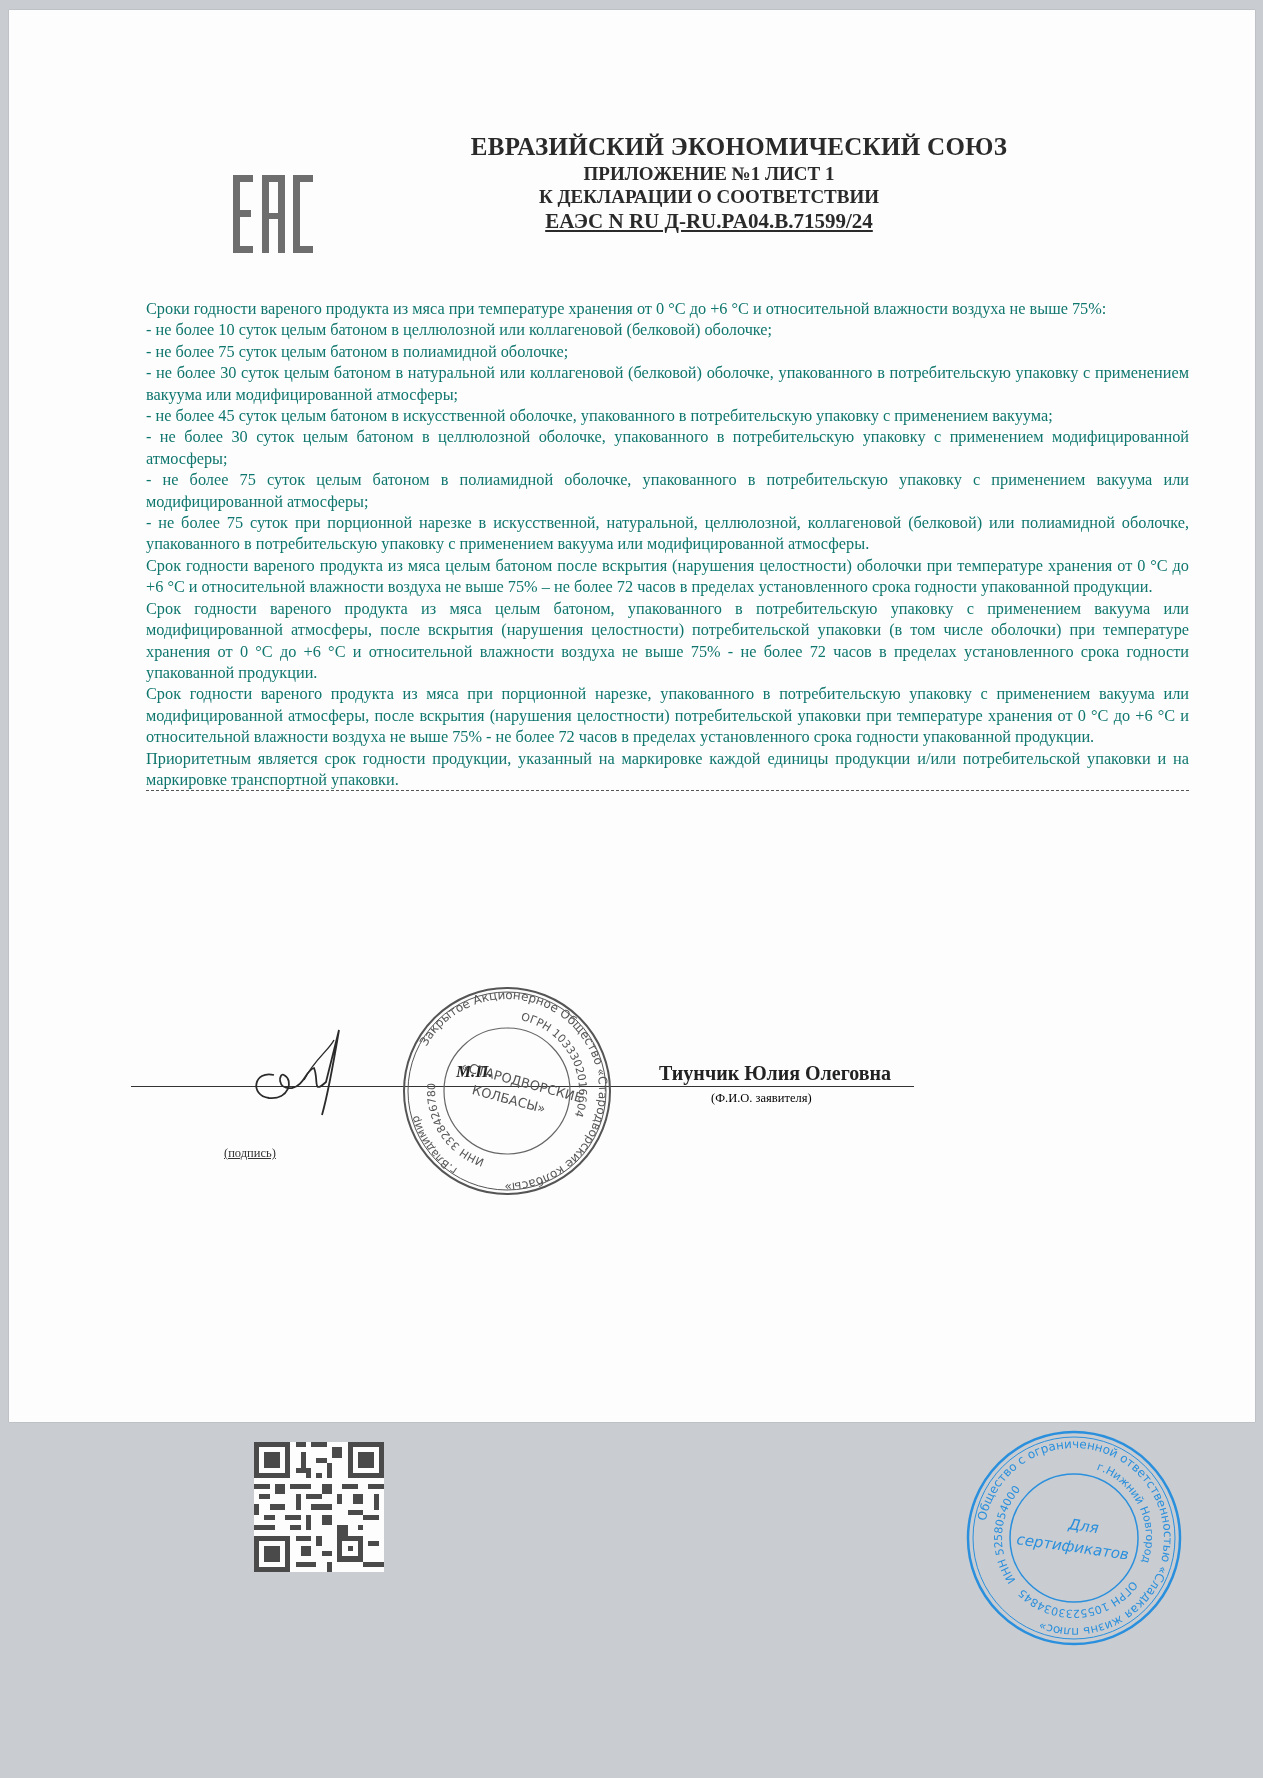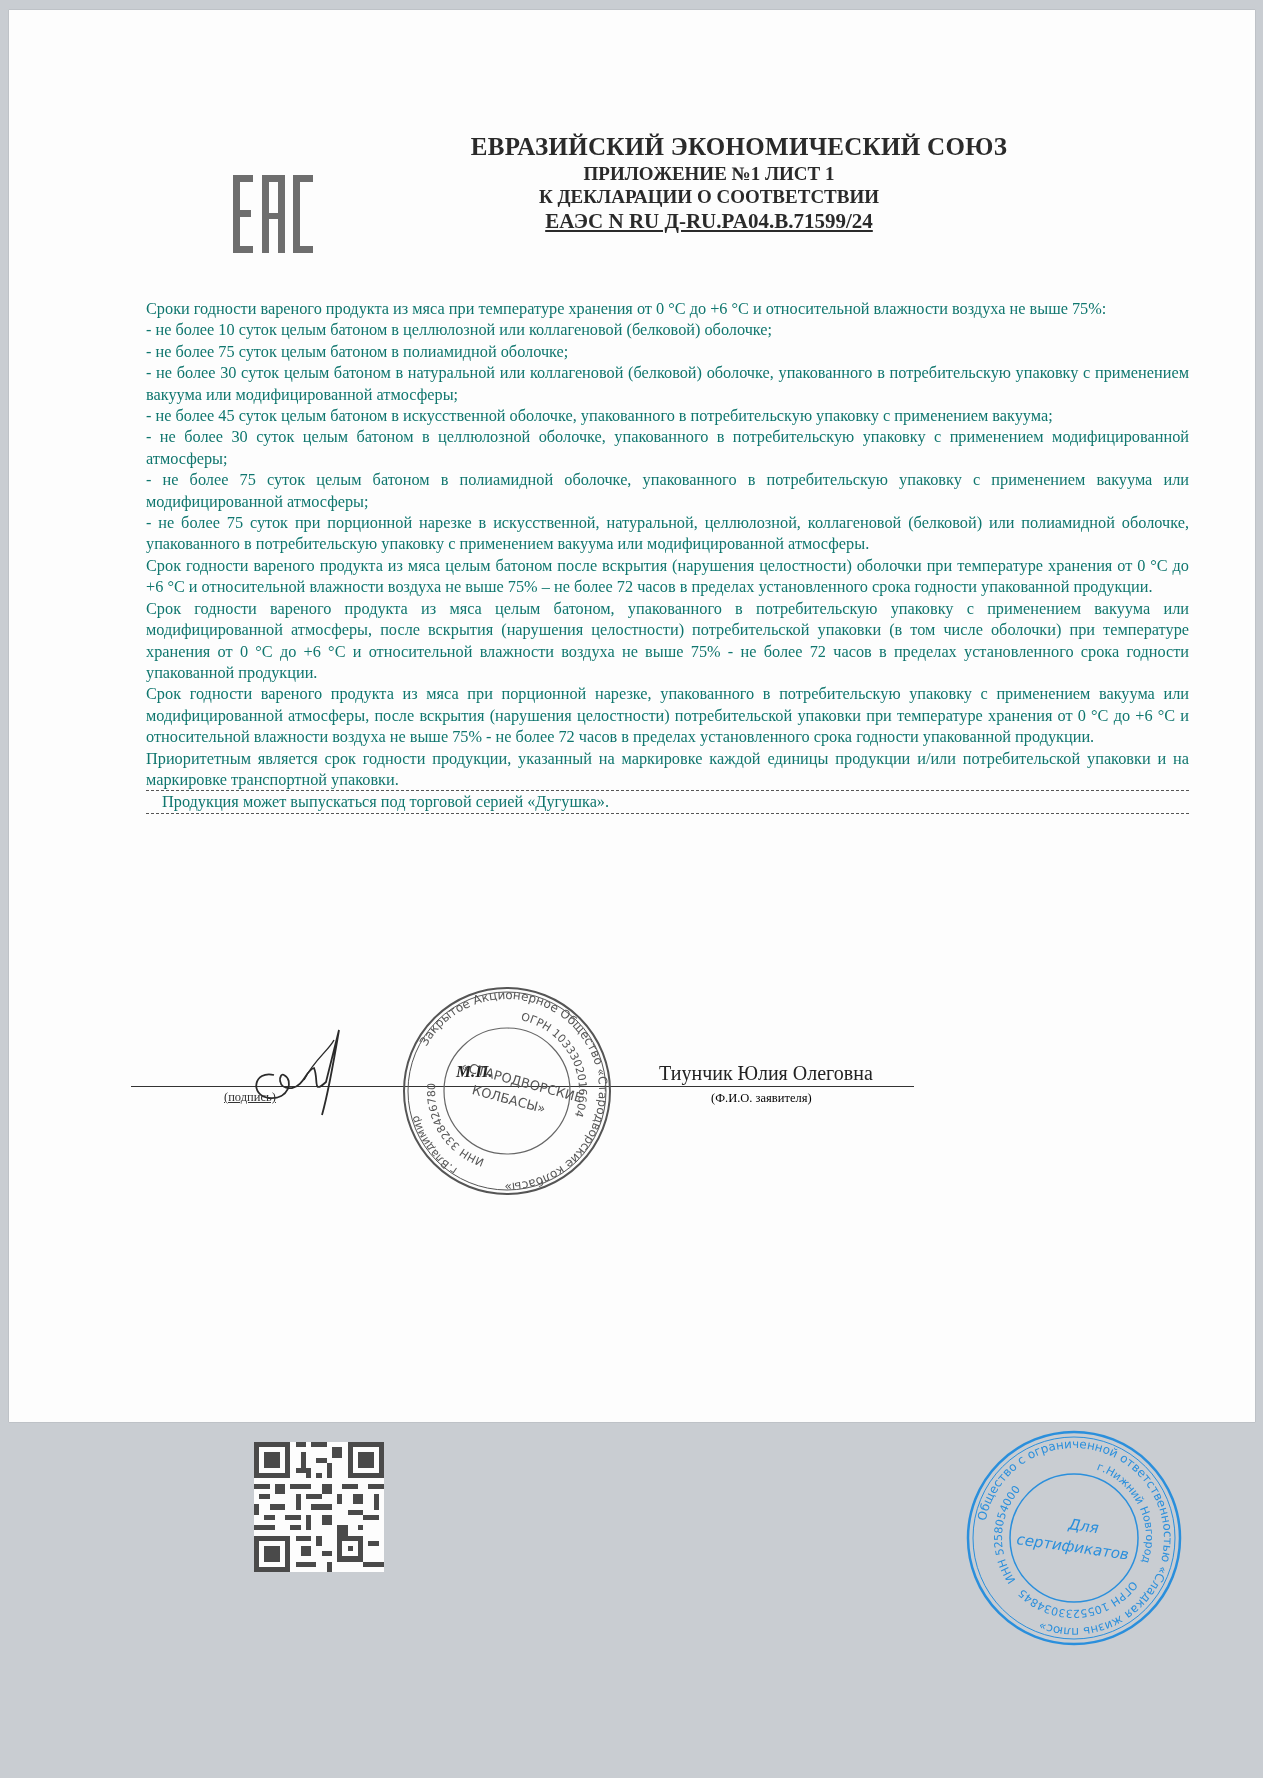--- a/index.html
+++ b/index.html
@@ -58,27 +58,27 @@
   .sig-area { position: absolute; left: 0; top: 0; width: 100%; height: 100%; pointer-events: none; }
   .sig-line-left {
     position: absolute; left: 122px; top: 1076px; width: 510px; height: 0;
     border-top: 1.5px solid #333;
   }
   .sig-line-right {
     position: absolute; left: 575px; top: 1076px; width: 330px; height: 0;
     border-top: 1.5px solid #333;
   }
   .sig-caption {
-    position: absolute; left: 215px; top: 1080px; font-size: 12.5px; color: #333; text-decoration: underline;
+    position: absolute; left: 215px; top: 1136px; font-size: 12.5px; color: #333; text-decoration: underline;
   }
   .mp-label {
     position: absolute; left: 447px; top: 1052px; font-size: 17px; font-weight: bold; color: #222; font-style: italic;
   }
   .applicant-name {
-    position: absolute; left: 650px; top: 1052px; font-size: 20px; color: #222;
+    position: absolute; left: 650px; top: 1052px; font-size: 20px; color: #222; font-weight: bold;
   }
   .applicant-caption {
     position: absolute; left: 702px; top: 1081px; font-size: 12.5px; color: #000000;
   }
   .signature-svg { position: absolute; left: 225px; top: 1010px; width: 130px; height: 100px; }
   .stamp-black { position: absolute; left: 392px; top: 975px; width: 212px; height: 212px; }
   .stamp-blue { position: absolute; left: 955px; top: 1418px; width: 220px; height: 220px; }
   .qr-code { position: absolute; left: 245px; top: 1432px; width: 130px; height: 130px; }
 </style>
 </head>
@@ -118,21 +118,20 @@
     <p>- не более 75 суток целым батоном в полиамидной оболочке;</p>
     <p>- не более 30 суток целым батоном в натуральной или коллагеновой (белковой) оболочке, упакованного в потребительскую упаковку с применением вакуума или модифицированной атмосферы;</p>
     <p>- не более 45 суток целым батоном в искусственной оболочке, упакованного в потребительскую упаковку с применением вакуума;</p>
     <p>- не более 30 суток целым батоном в целлюлозной оболочке, упакованного в потребительскую упаковку с применением модифицированной атмосферы;</p>
     <p>- не более 75 суток целым батоном в полиамидной оболочке, упакованного в потребительскую упаковку с применением вакуума или модифицированной атмосферы;</p>
     <p>- не более 75 суток при порционной нарезке в искусственной, натуральной, целлюлозной, коллагеновой (белковой) или полиамидной оболочке, упакованного в потребительскую упаковку с применением вакуума или модифицированной атмосферы.</p>
     <p>Срок годности вареного продукта из мяса целым батоном после вскрытия (нарушения целостности) оболочки при температуре хранения от 0 °С до +6 °С и относительной влажности воздуха не выше 75% – не более 72 часов в пределах установленного срока годности упакованной продукции.</p>
     <p>Срок годности вареного продукта из мяса целым батоном, упакованного в потребительскую упаковку с применением вакуума или модифицированной атмосферы, после вскрытия (нарушения целостности) потребительской упаковки (в том числе оболочки) при температуре хранения от 0 °С до +6 °С и относительной влажности воздуха не выше 75% - не более 72 часов в пределах установленного срока годности упакованной продукции.</p>
     <p>Срок годности вареного продукта из мяса при порционной нарезке, упакованного в потребительскую упаковку с применением вакуума или модифицированной атмосферы, после вскрытия (нарушения целостности) потребительской упаковки при температуре хранения от 0 °С до +6 °С и относительной влажности воздуха не выше 75% - не более 72 часов в пределах установленного срока годности упакованной продукции.</p>
     <p class="dotted">Приоритетным является срок годности продукции, указанный на маркировке каждой единицы продукции и/или потребительской упаковки и на маркировке транспортной упаковки.</p>
-    <p class="series-line">Продукция может выпускаться под торговой серией «Дугушка».</p>
   </div>
 
   <div class="sig-area">
     <div class="sig-line-left"></div>
     <div class="sig-line-right"></div>
 
     <svg class="signature-svg" viewBox="0 0 130 100">
       <path d="M40 55 C 20 50, 15 75, 35 78 C 55 80, 60 60, 50 55 C 45 52, 42 70, 58 68 C 70 66, 72 50, 80 48 C 85 60, 78 75, 92 62 L 105 10 C 100 40, 95 70, 88 95" fill="none" stroke="#2b2b2b" stroke-width="1.8"></path>
       <path d="M70 60 C 80 40, 95 30, 100 20" fill="none" stroke="#2b2b2b" stroke-width="1.4"></path>
     </svg>

